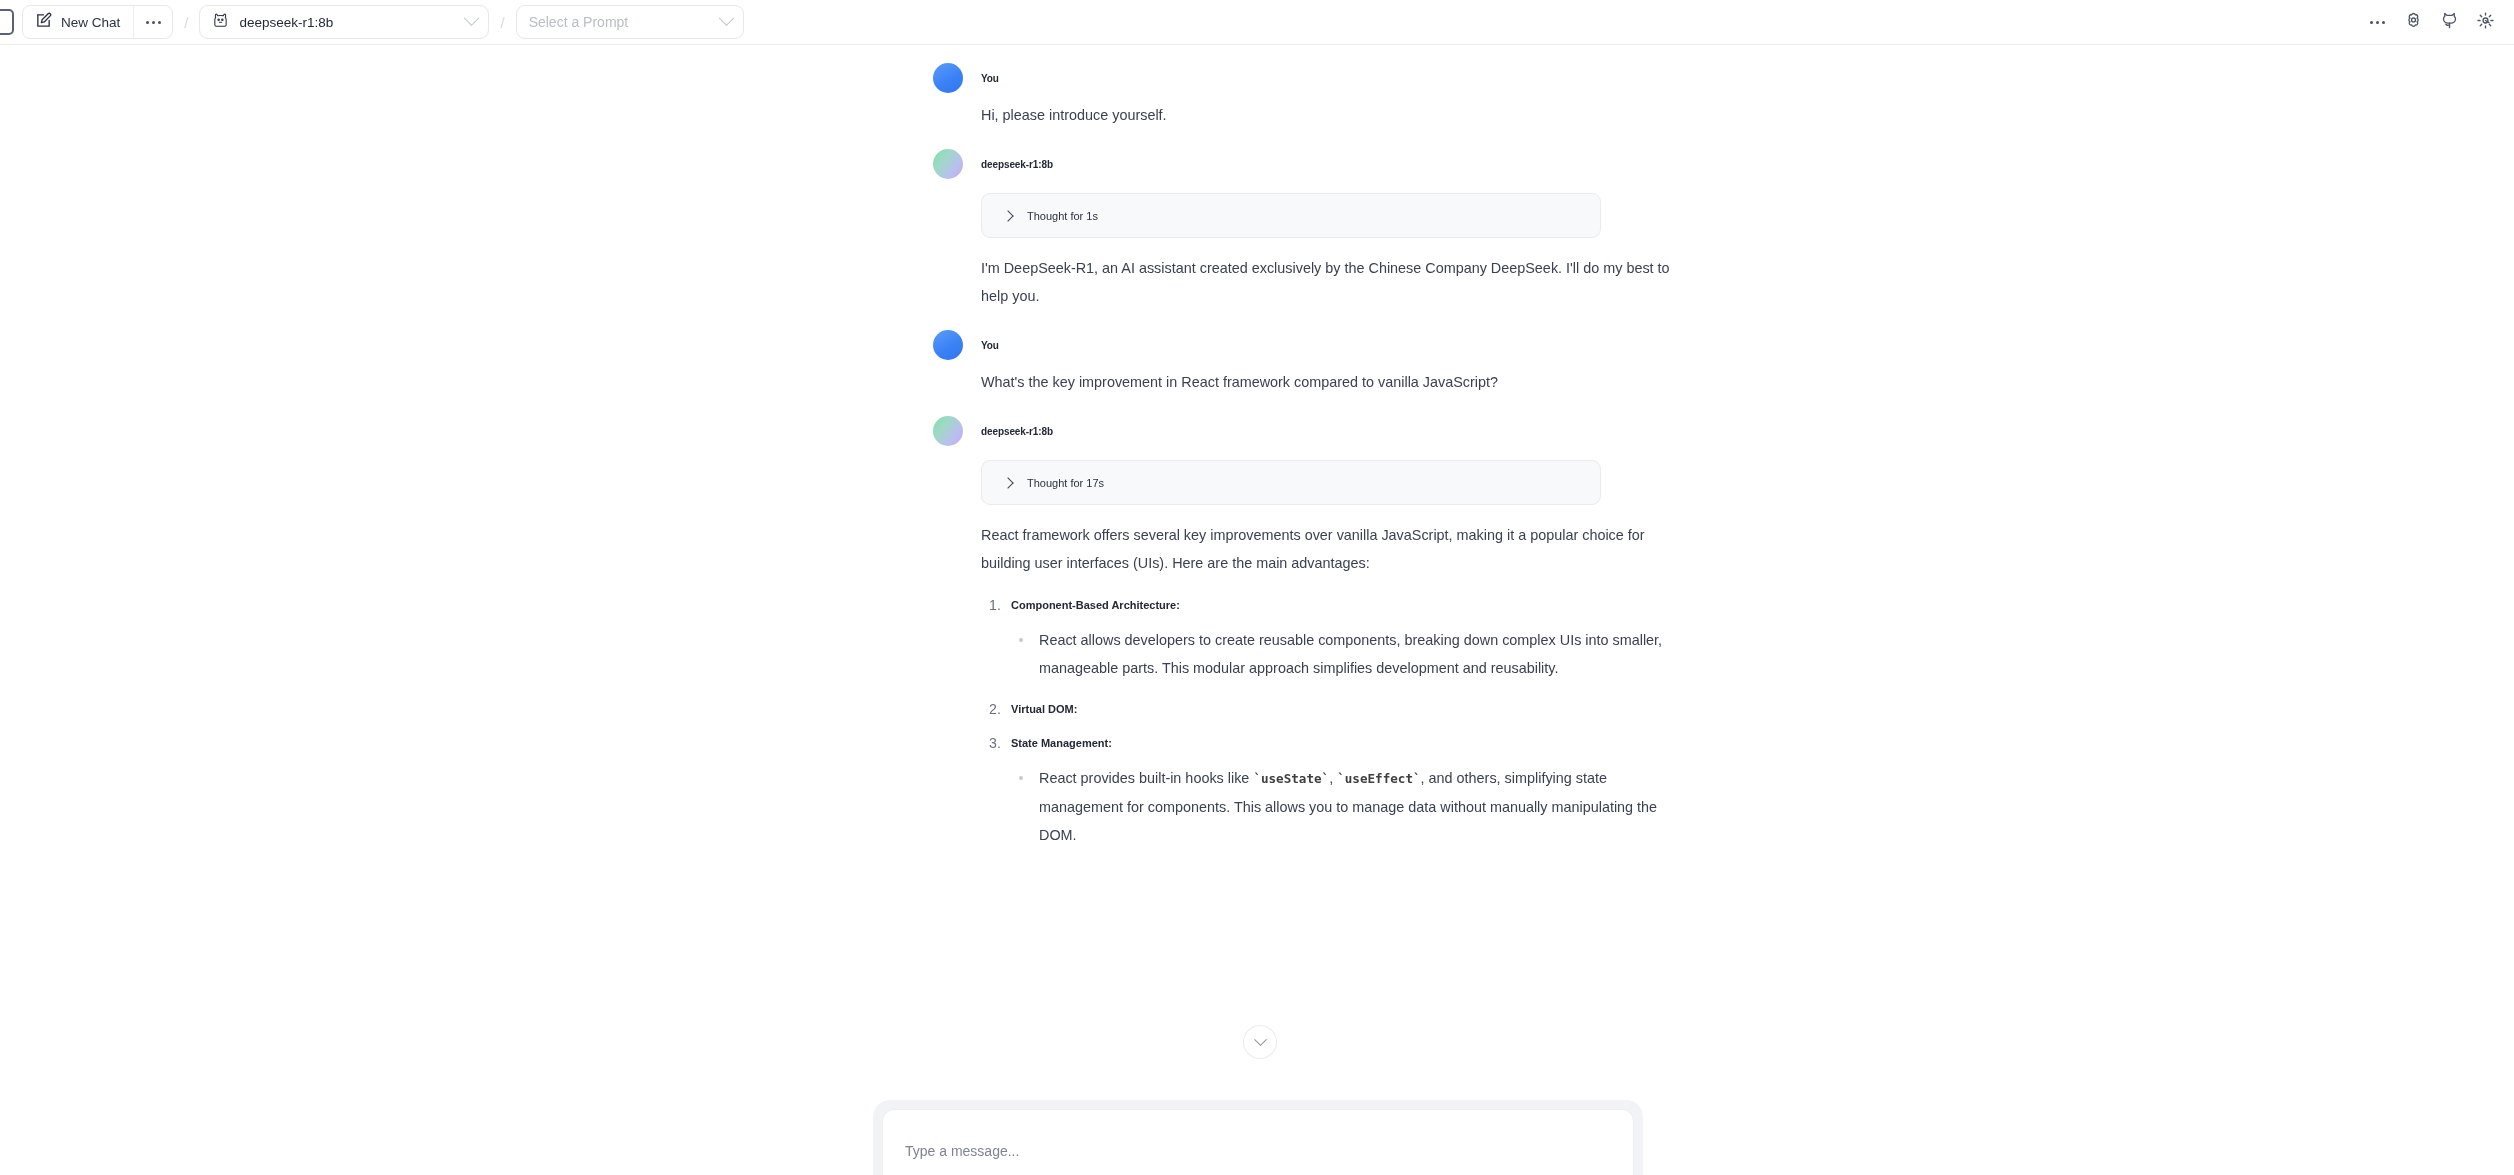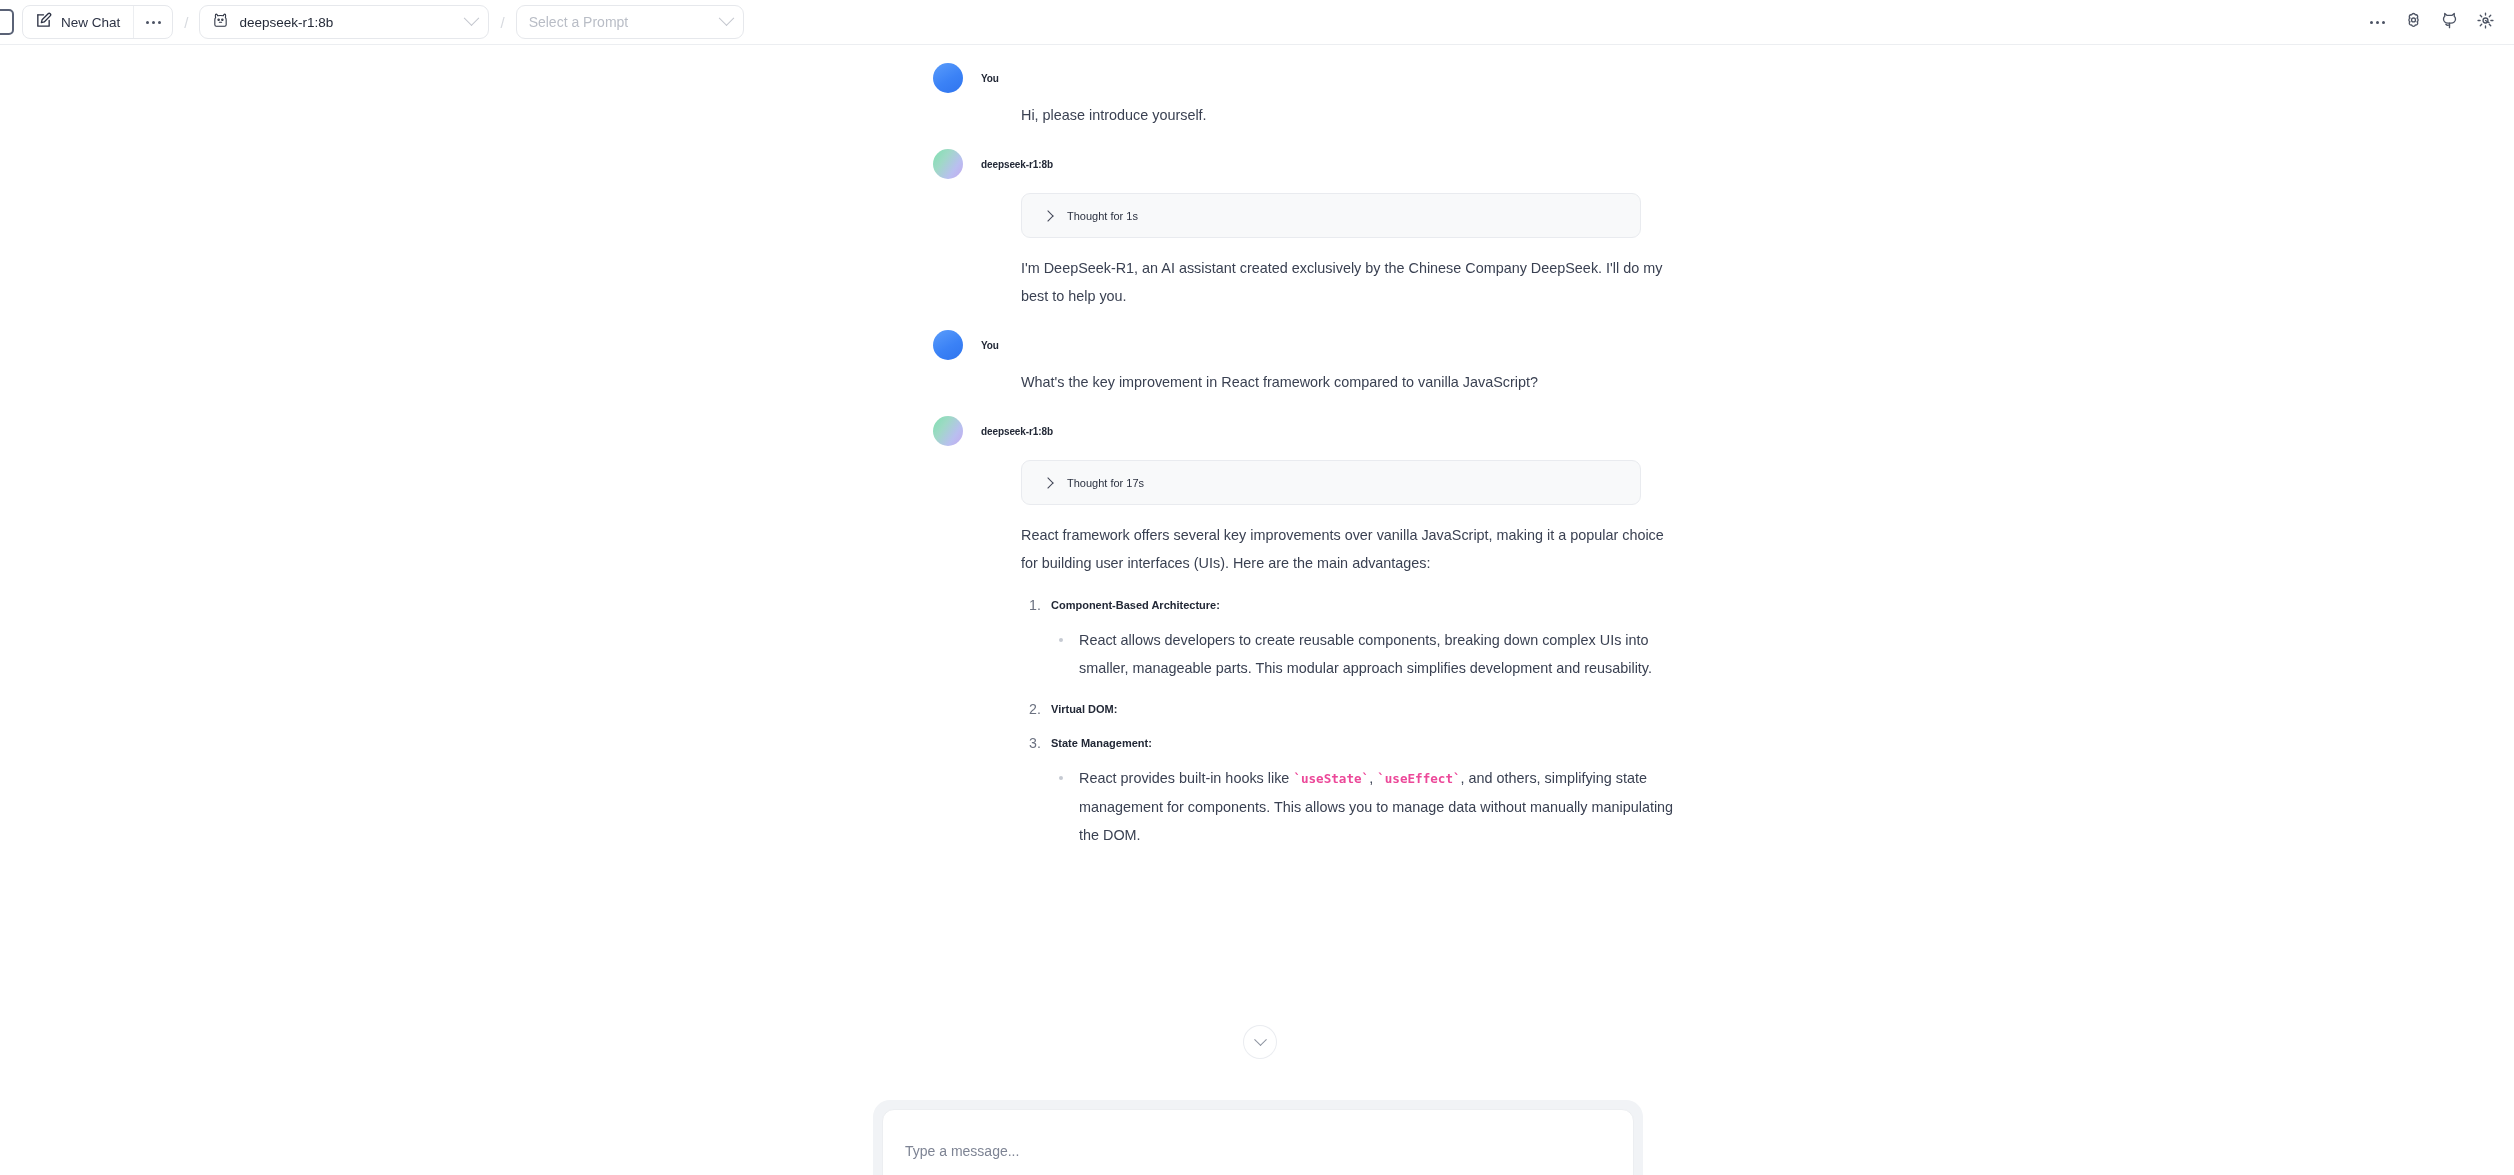--- a/index.html
+++ b/index.html
@@ -100,21 +100,21 @@
   .msg { position: relative; margin-bottom: 0; }
   .msg-head { display: flex; align-items: center; gap: 14px; height: 30px; }
   .avatar {
     width: 30px; height: 30px; border-radius: 50%; flex: none;
     position: absolute; left: -48px; top: 0;
   }
   .avatar.user { background: linear-gradient(150deg,#5b9dfb 0%,#3b82f6 55%,#2f74ee 100%); }
   .avatar.bot  { background: linear-gradient(125deg,#7fe0b0 0%,#9fd9c6 35%,#b9bff0 70%,#c4a9ef 100%); }
   .msg-name { font-size: 10px; font-weight: 700; color: #222836; letter-spacing: -0.1px; }
 
-  .msg-body { padding-left: 0; padding-top: 8px; margin-left: 40px; }
+  .msg-body { padding-left: 0; padding-top: 8px; }
   .msg-body p {
     font-size: 14.4px; line-height: 28px; color: #3a4152;
     margin-bottom: 0;
   }
   .msg-gap { height: 20px; }
 
   
   .thought-box {
     border: 1px solid #e9ebef;
     background: #f8f9fa;
@@ -147,21 +147,21 @@
   ul.md-sub > li > .bullet {
     position: absolute; left: 8px; top: 12px;
     width: 4px; height: 4px; border-radius: 50%; background: #c6cad2;
   }
   ul.md-sub > li > .sub-text {
     display: block;
     font-size: 14.4px; line-height: 28px; color: #3a4152;
   }
   code.inline {
     font-family: "DejaVu Sans Mono", monospace;
-    font-size: 12.6px; font-weight: 700; color: #ec4899;
+    font-size: 12.6px; font-weight: 700; color: #404040;
   }
 
   
   .scroll-btn {
     position: absolute;
     left: 1243px; top: 1025px;
     width: 34px; height: 34px; border-radius: 50%;
     background: rgba(255,255,255,0.62);
     border: 1px solid rgba(225,228,234,0.7);
     display: flex; align-items: center; justify-content: center;

